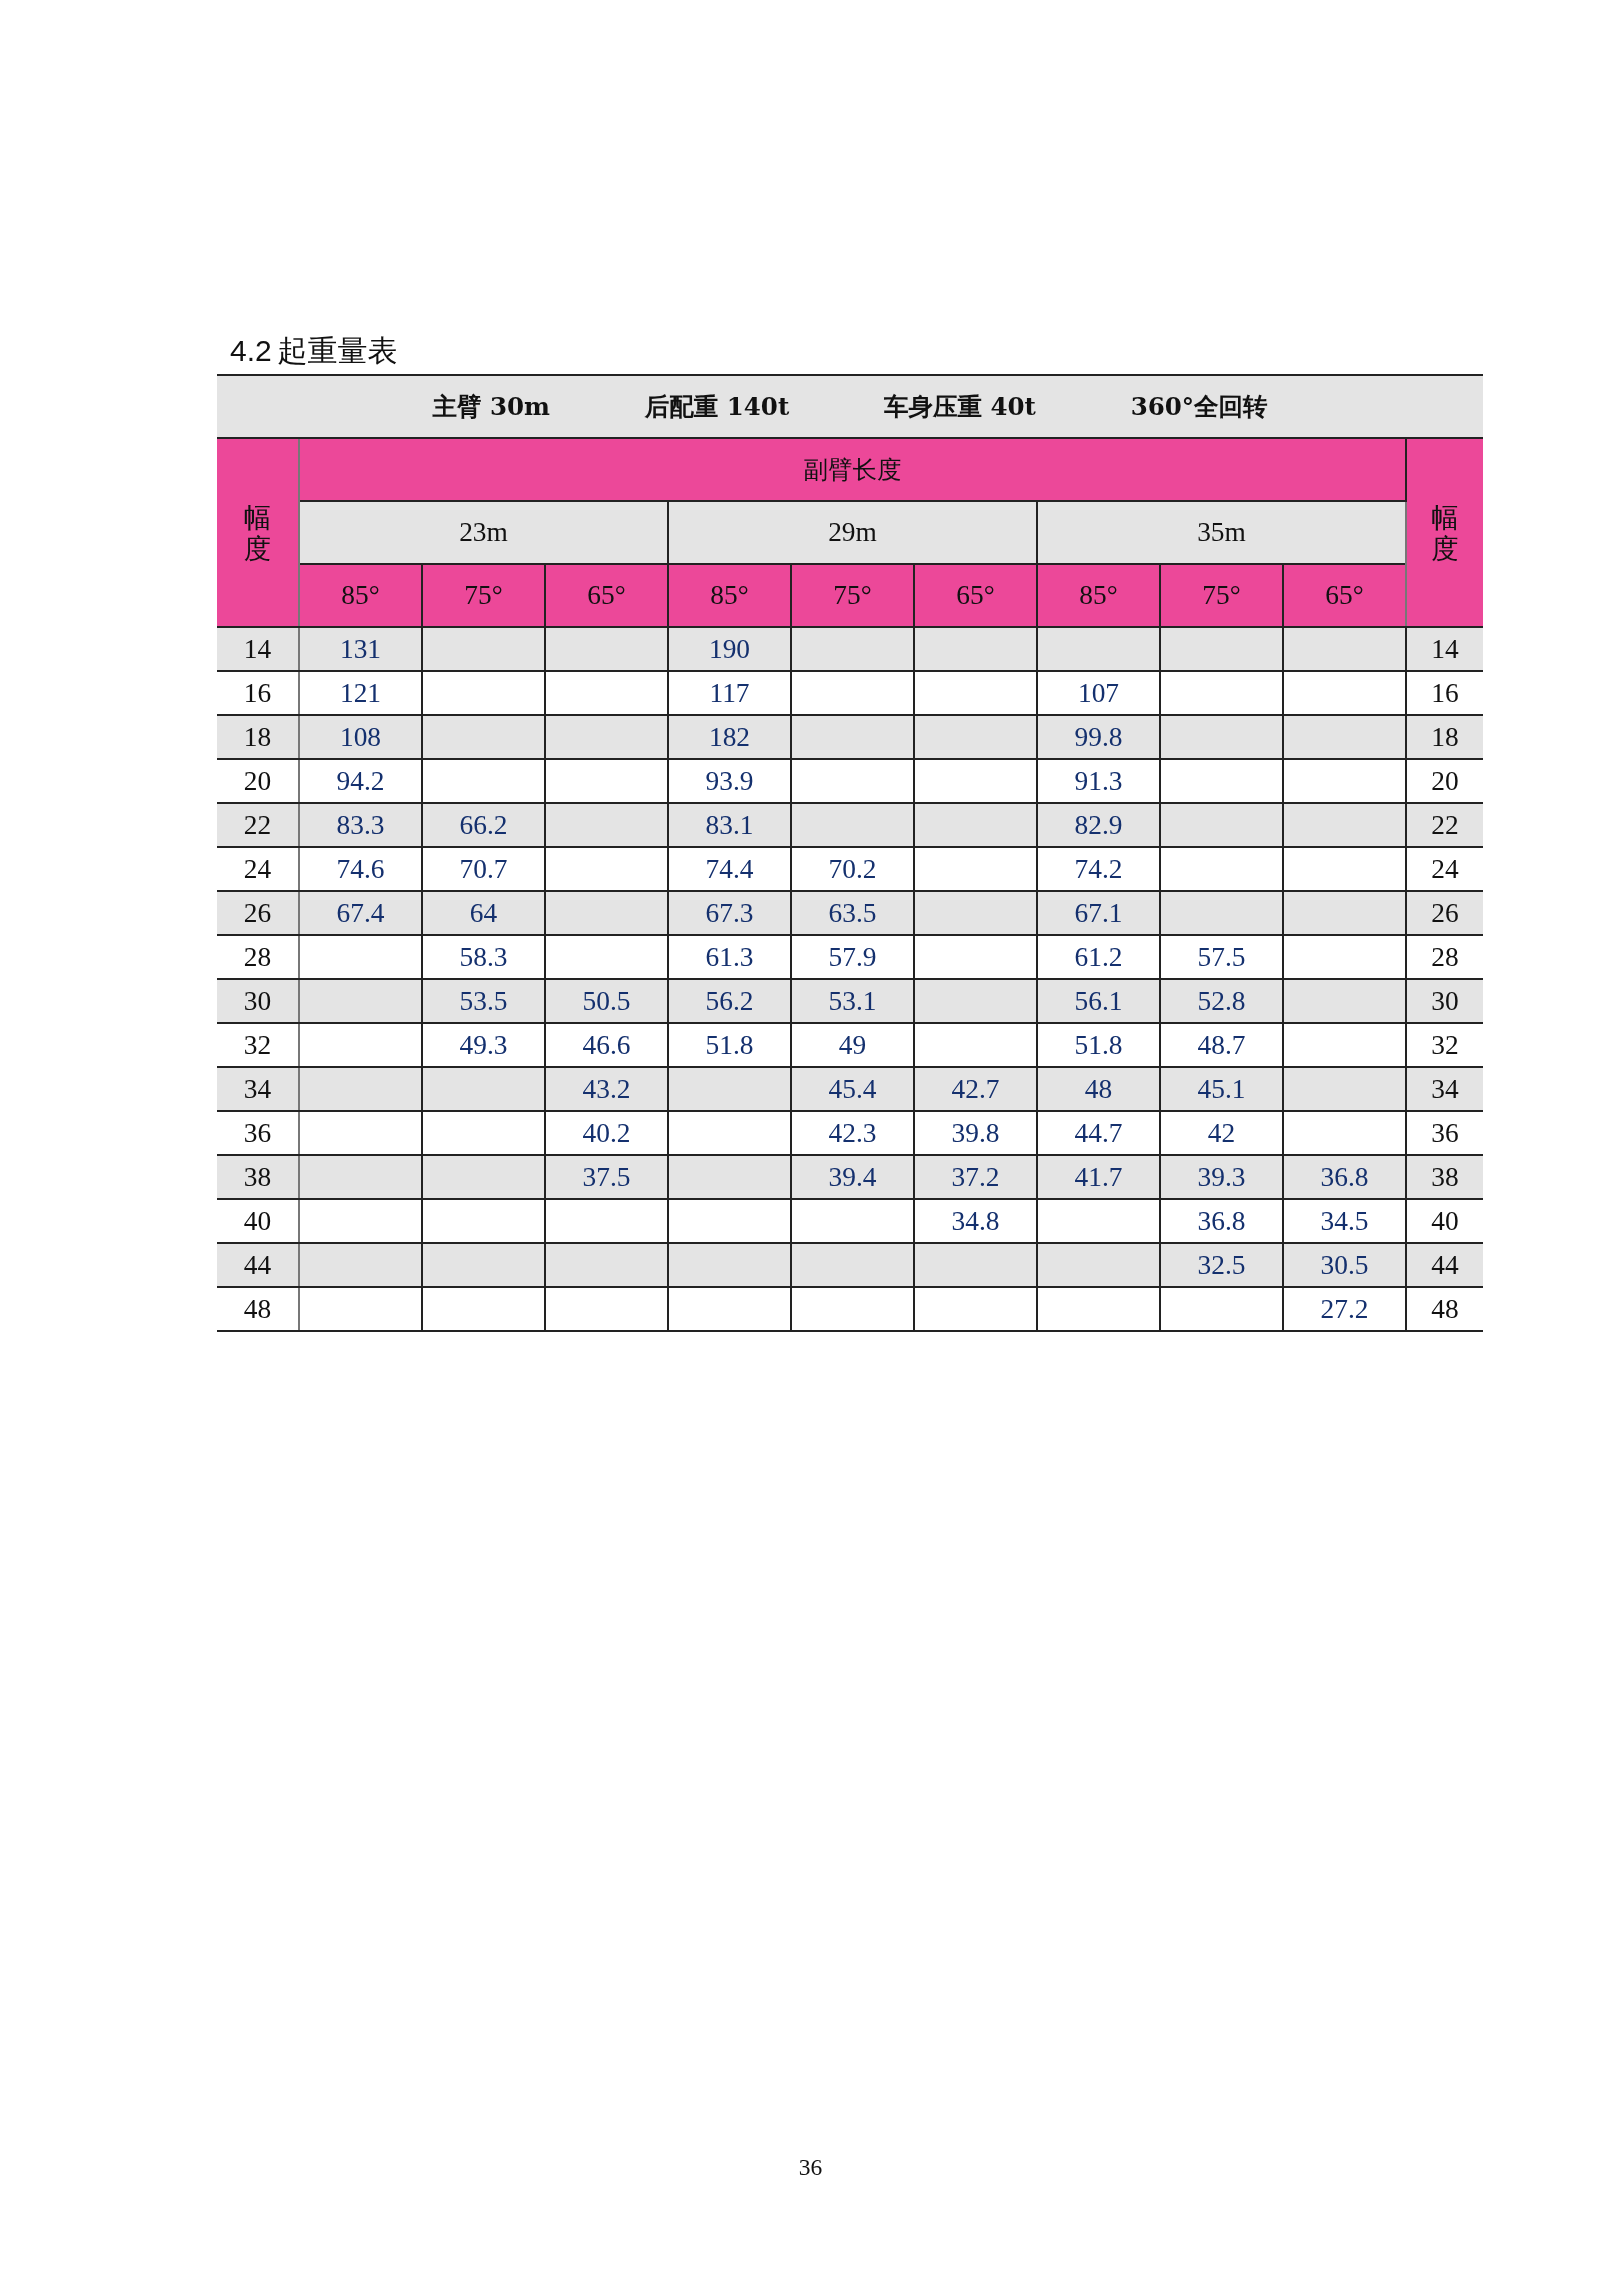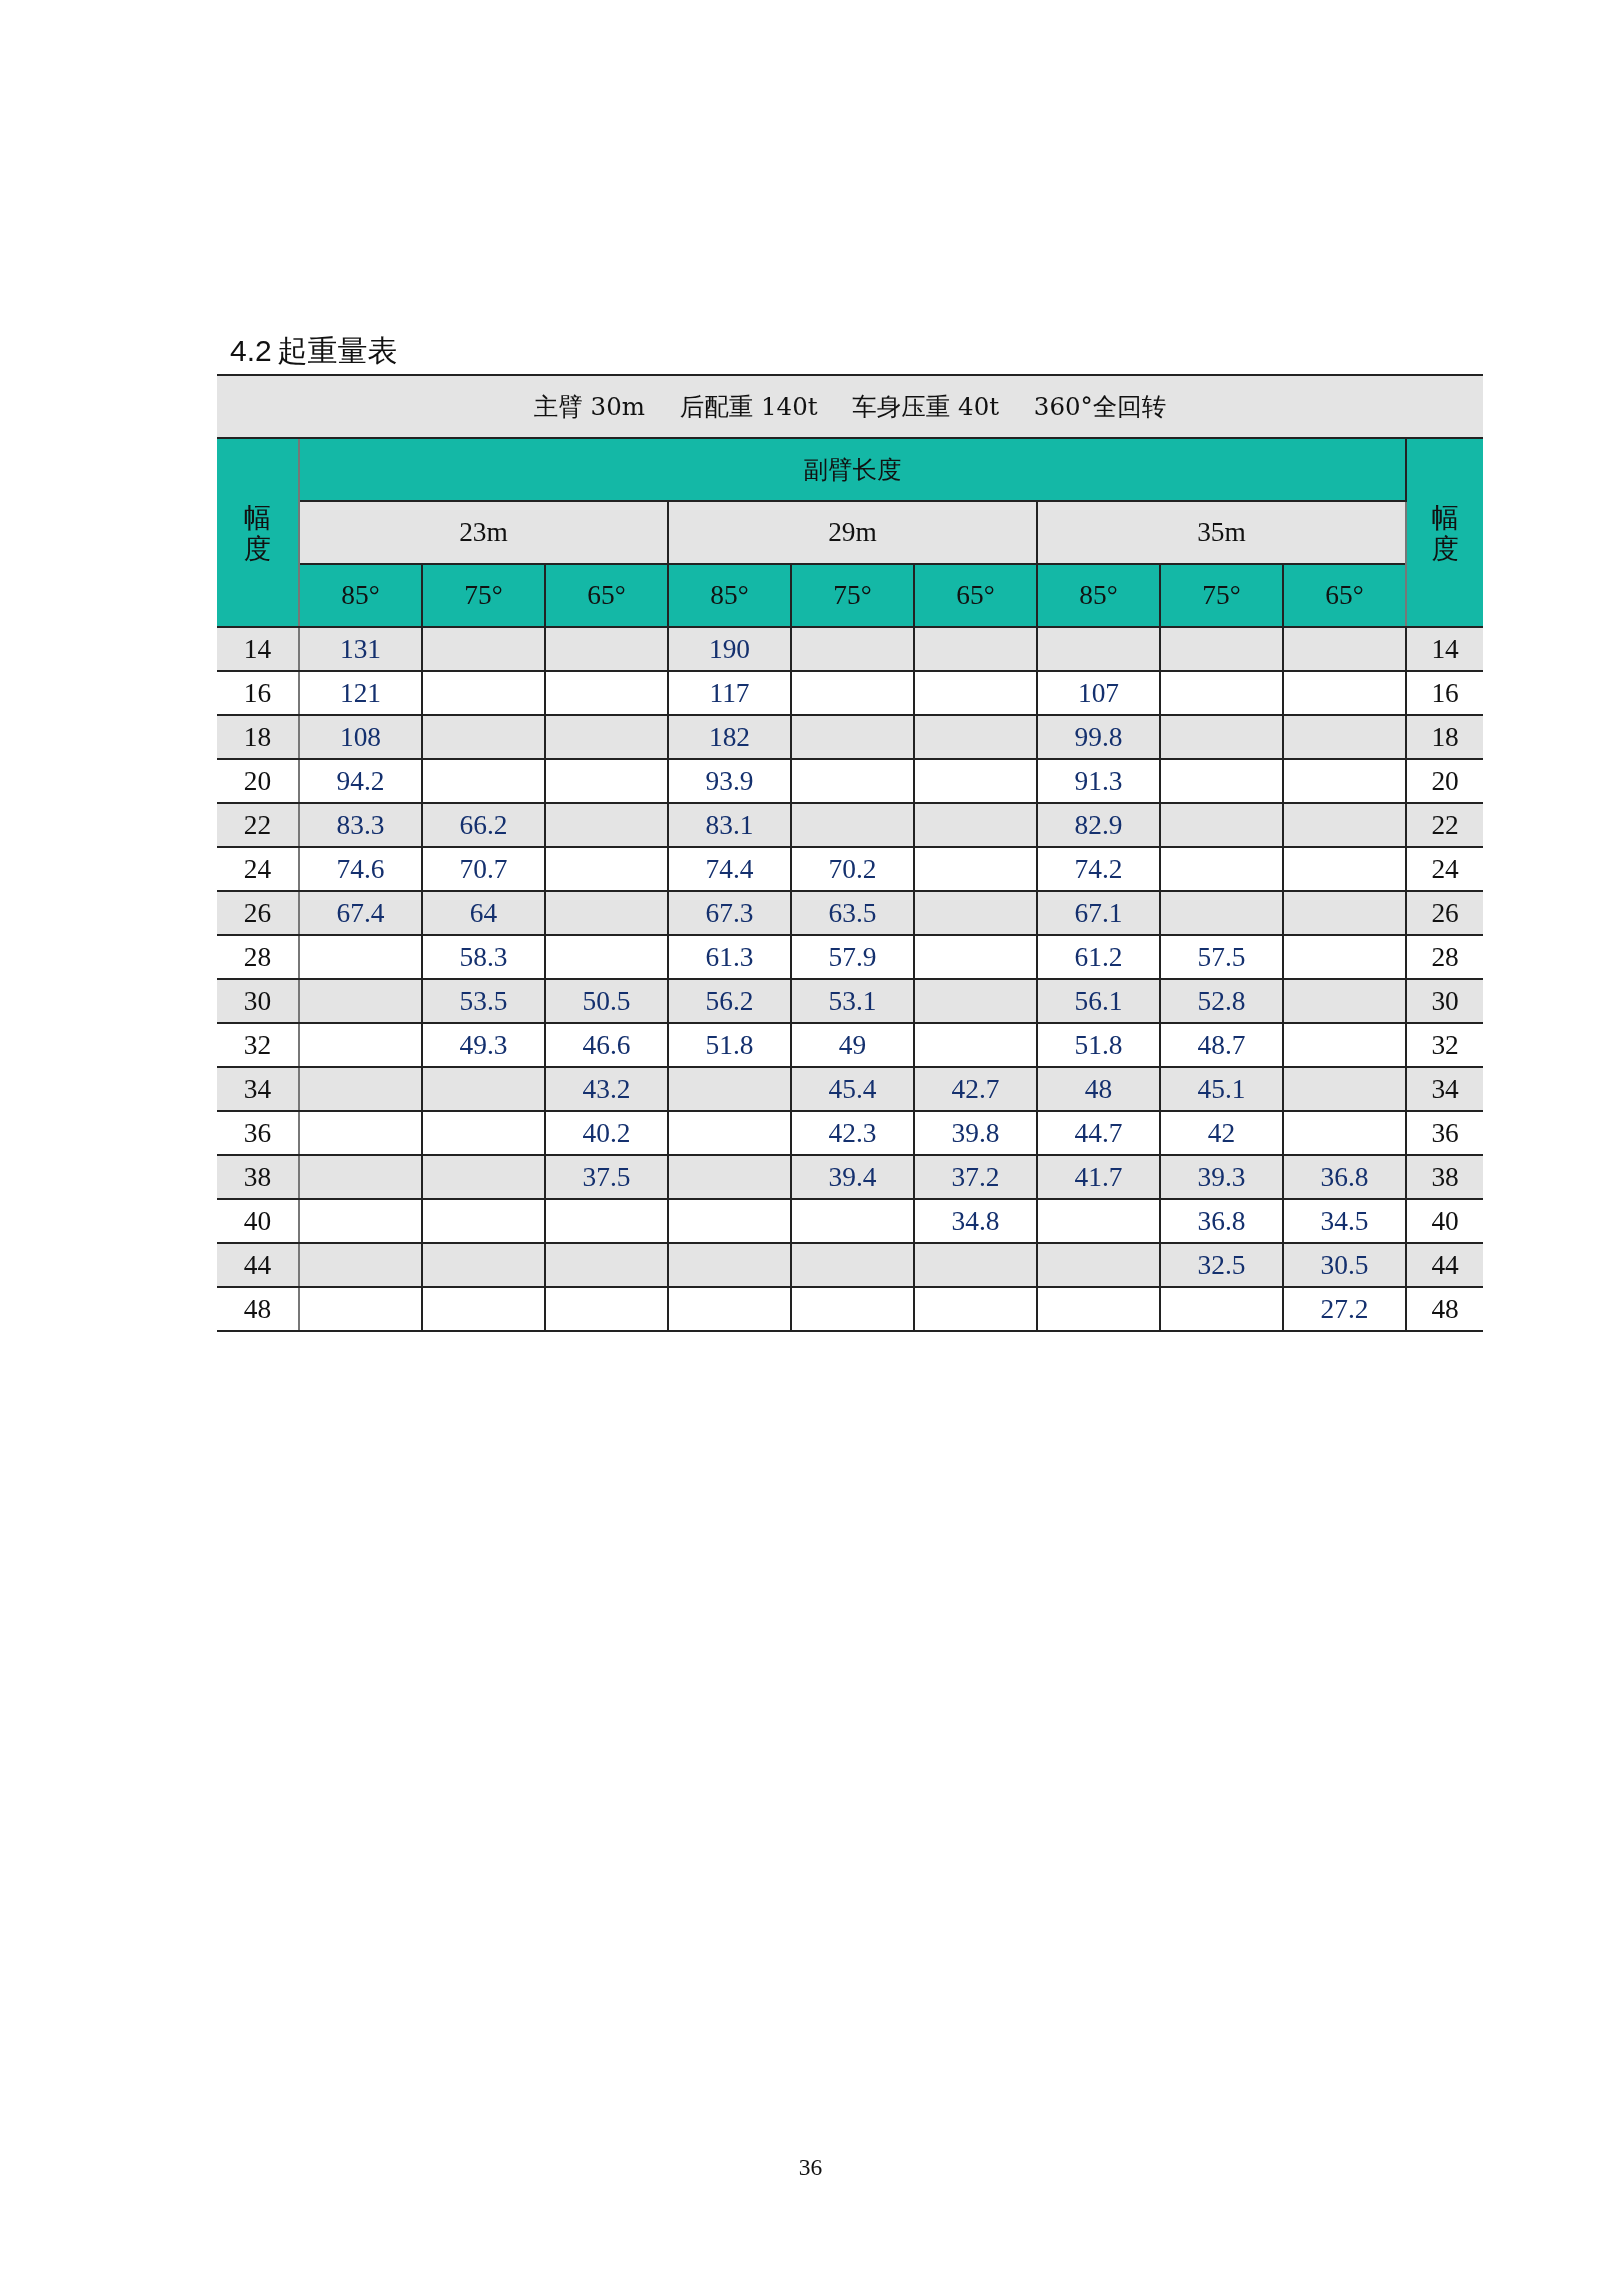--- a/index.html
+++ b/index.html
@@ -9,29 +9,29 @@
   .title .num { font-family: "Liberation Sans", "DejaVu Sans", sans-serif; }
   .title .txt { font-family: "DejaVu Serif", "Liberation Serif", serif; margin-left: 5.9px; }
 
   table.load { position: absolute; left: 217px; top: 374px; width: 1264px;
                border-collapse: collapse; table-layout: fixed; }
   table.load td { border: 2px solid #222; text-align: center; vertical-align: middle;
                   padding: 0; font-size: 27.4px; overflow: hidden; white-space: nowrap; }
   table.load tr.h { height: 63px; }
   table.load tr.d { height: 44px; }
   .gray td, td.gray { background: #e4e4e4; }
-  td.white { background: #14b8a6; }
+  td.white { background: #ec4899; }
   table.load { border-top: 2.9px solid #666; border-bottom: 2.9px solid #666; }
   table.load tr td:first-child { border-left: none; }
   table.load tr td:last-child { border-right: none; }
   .side { border-left-color: #777 !important; border-right-color: #777 !important; }
   .val { color: #14306e; font-size: 28px; }
   .lbl { color: #111; font-size: 25.5px; }
   .vert { font-family: "DejaVu Serif", serif; font-size: 24.5px; line-height: 31px; }
-  .hdr-span { margin: 0 13px; font-size: 24.5px; }
+  .hdr-span { margin: 0 43px; font-size: 24.5px; font-weight: bold; }
   .cjk { font-family: "DejaVu Serif", serif; }
   .pagenum { position: absolute; left: 0; width: 1621px; top: 2154px; text-align: center; font-size: 23.5px; color: #111; }
 </style>
 </head>
 <body>
 
 <div class="title">
   <span class="num">4.2</span><span class="txt">起重量表</span>
 </div>
 

